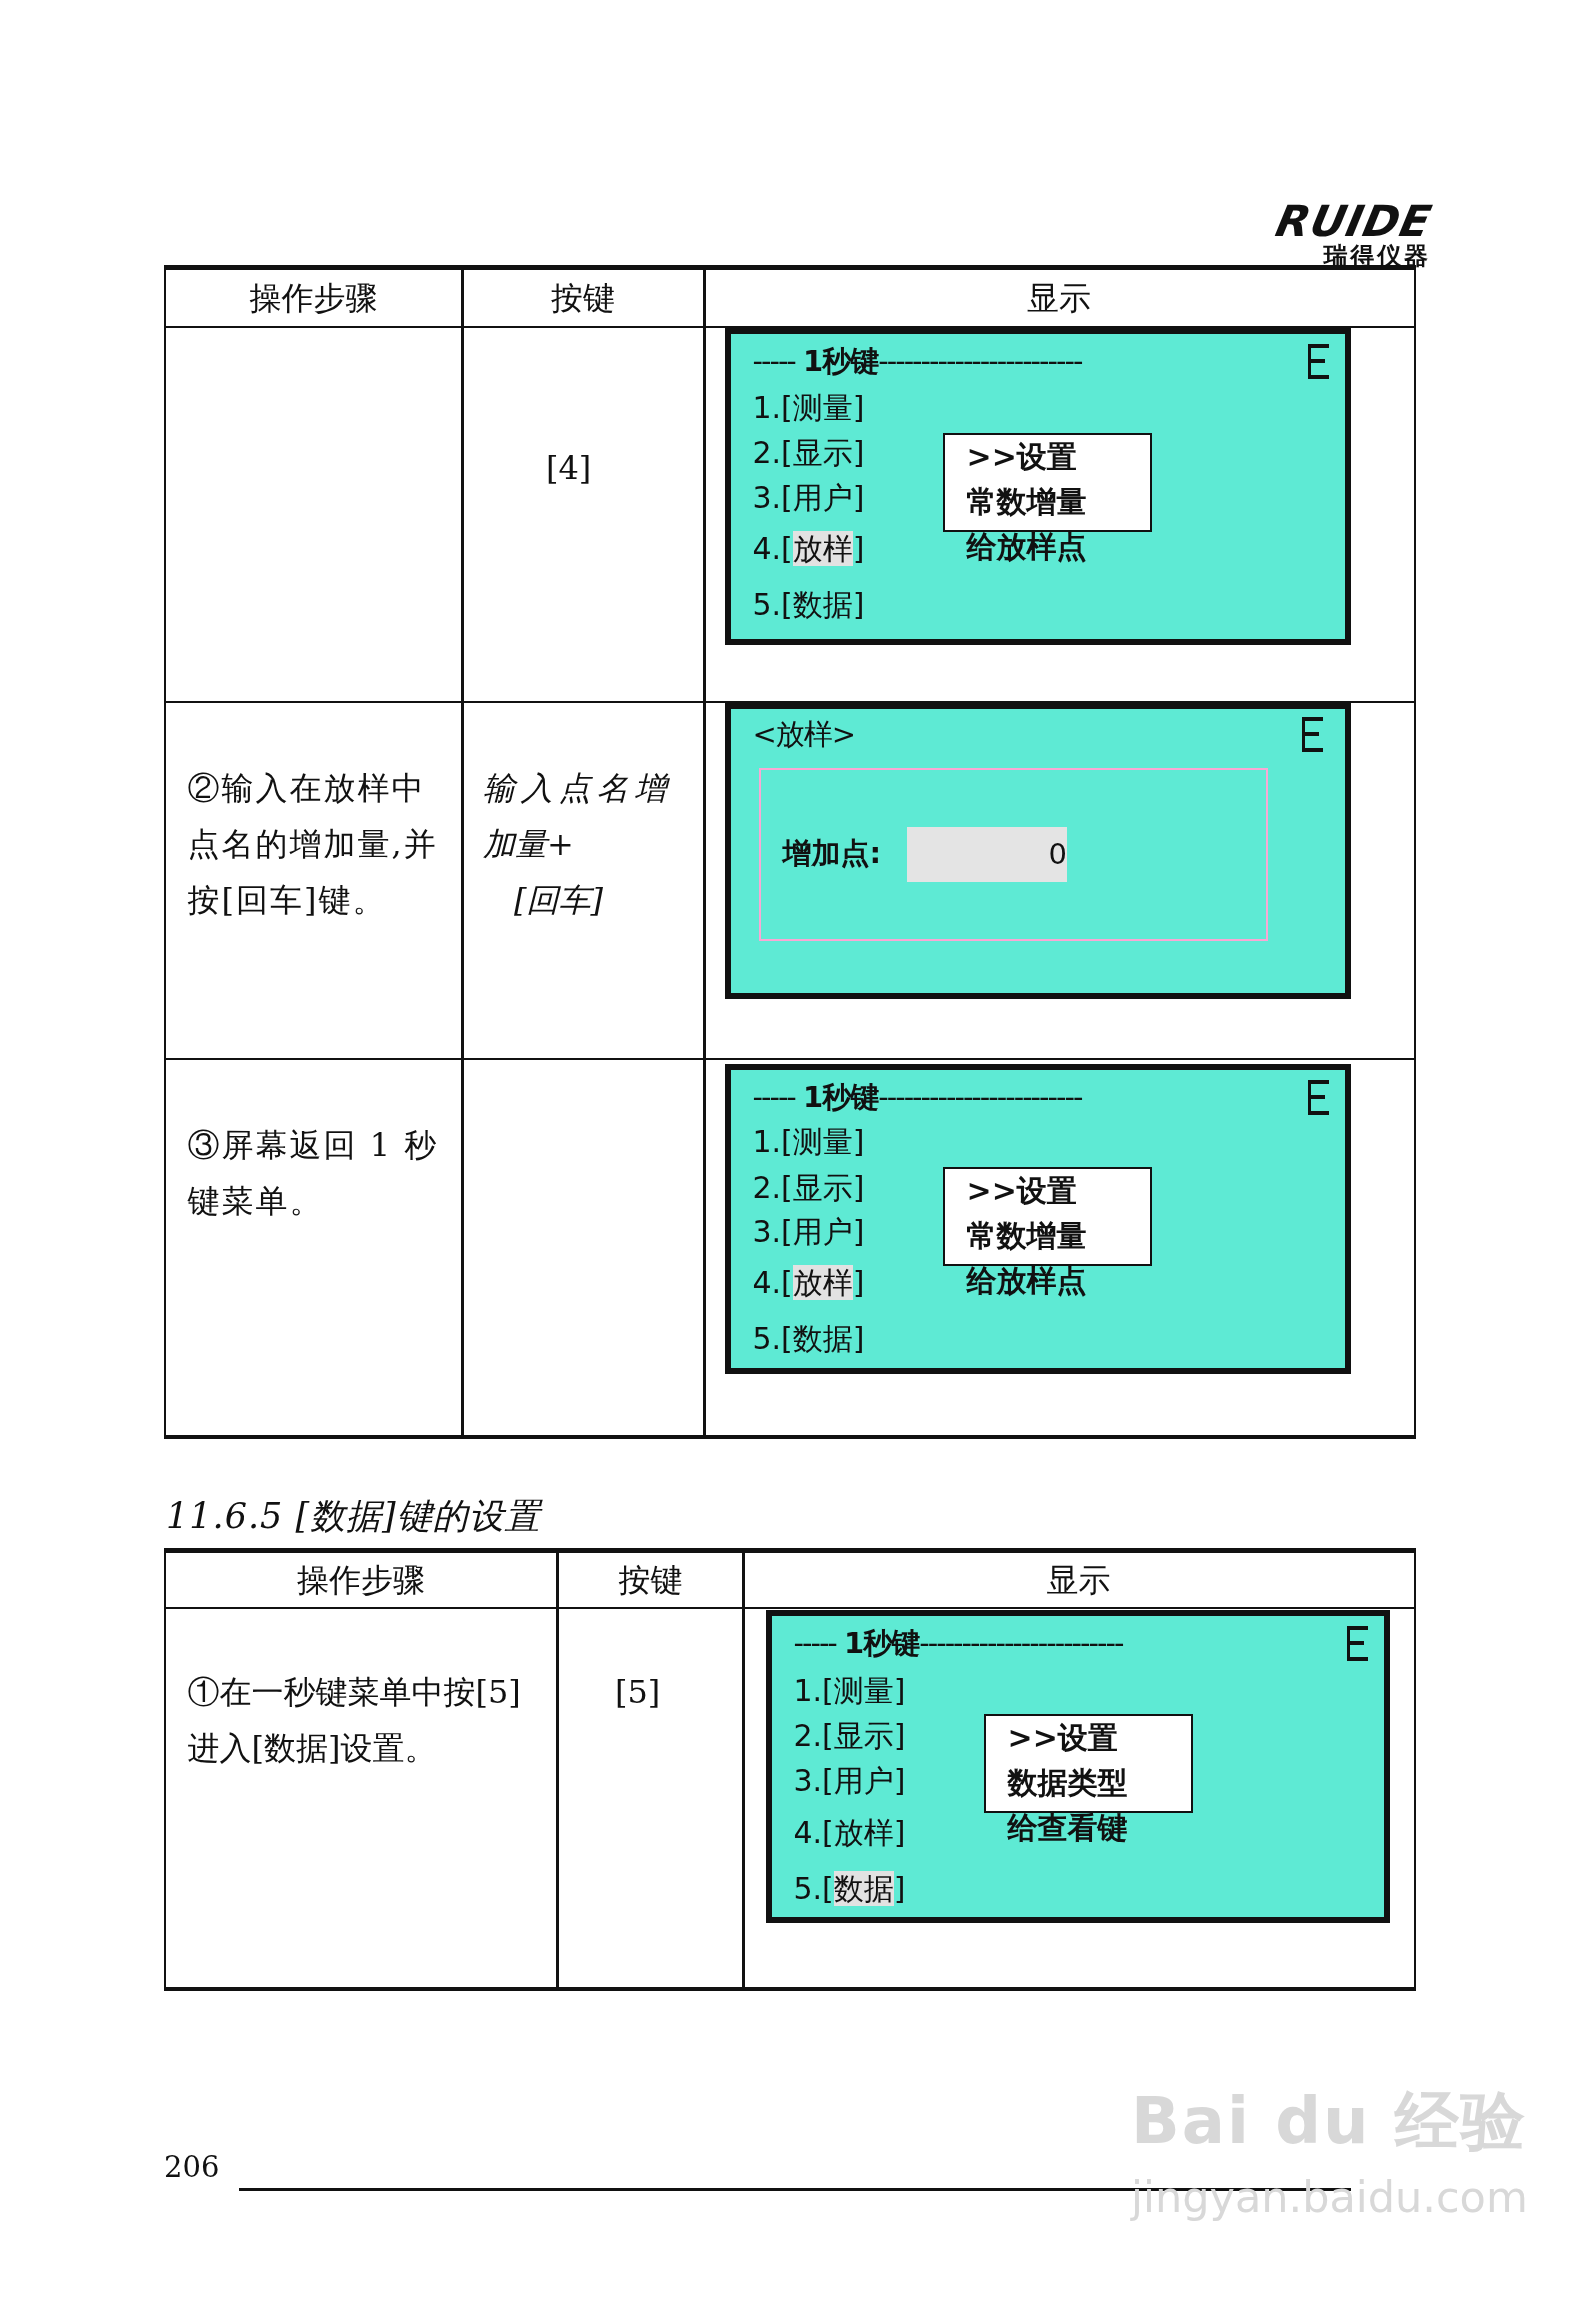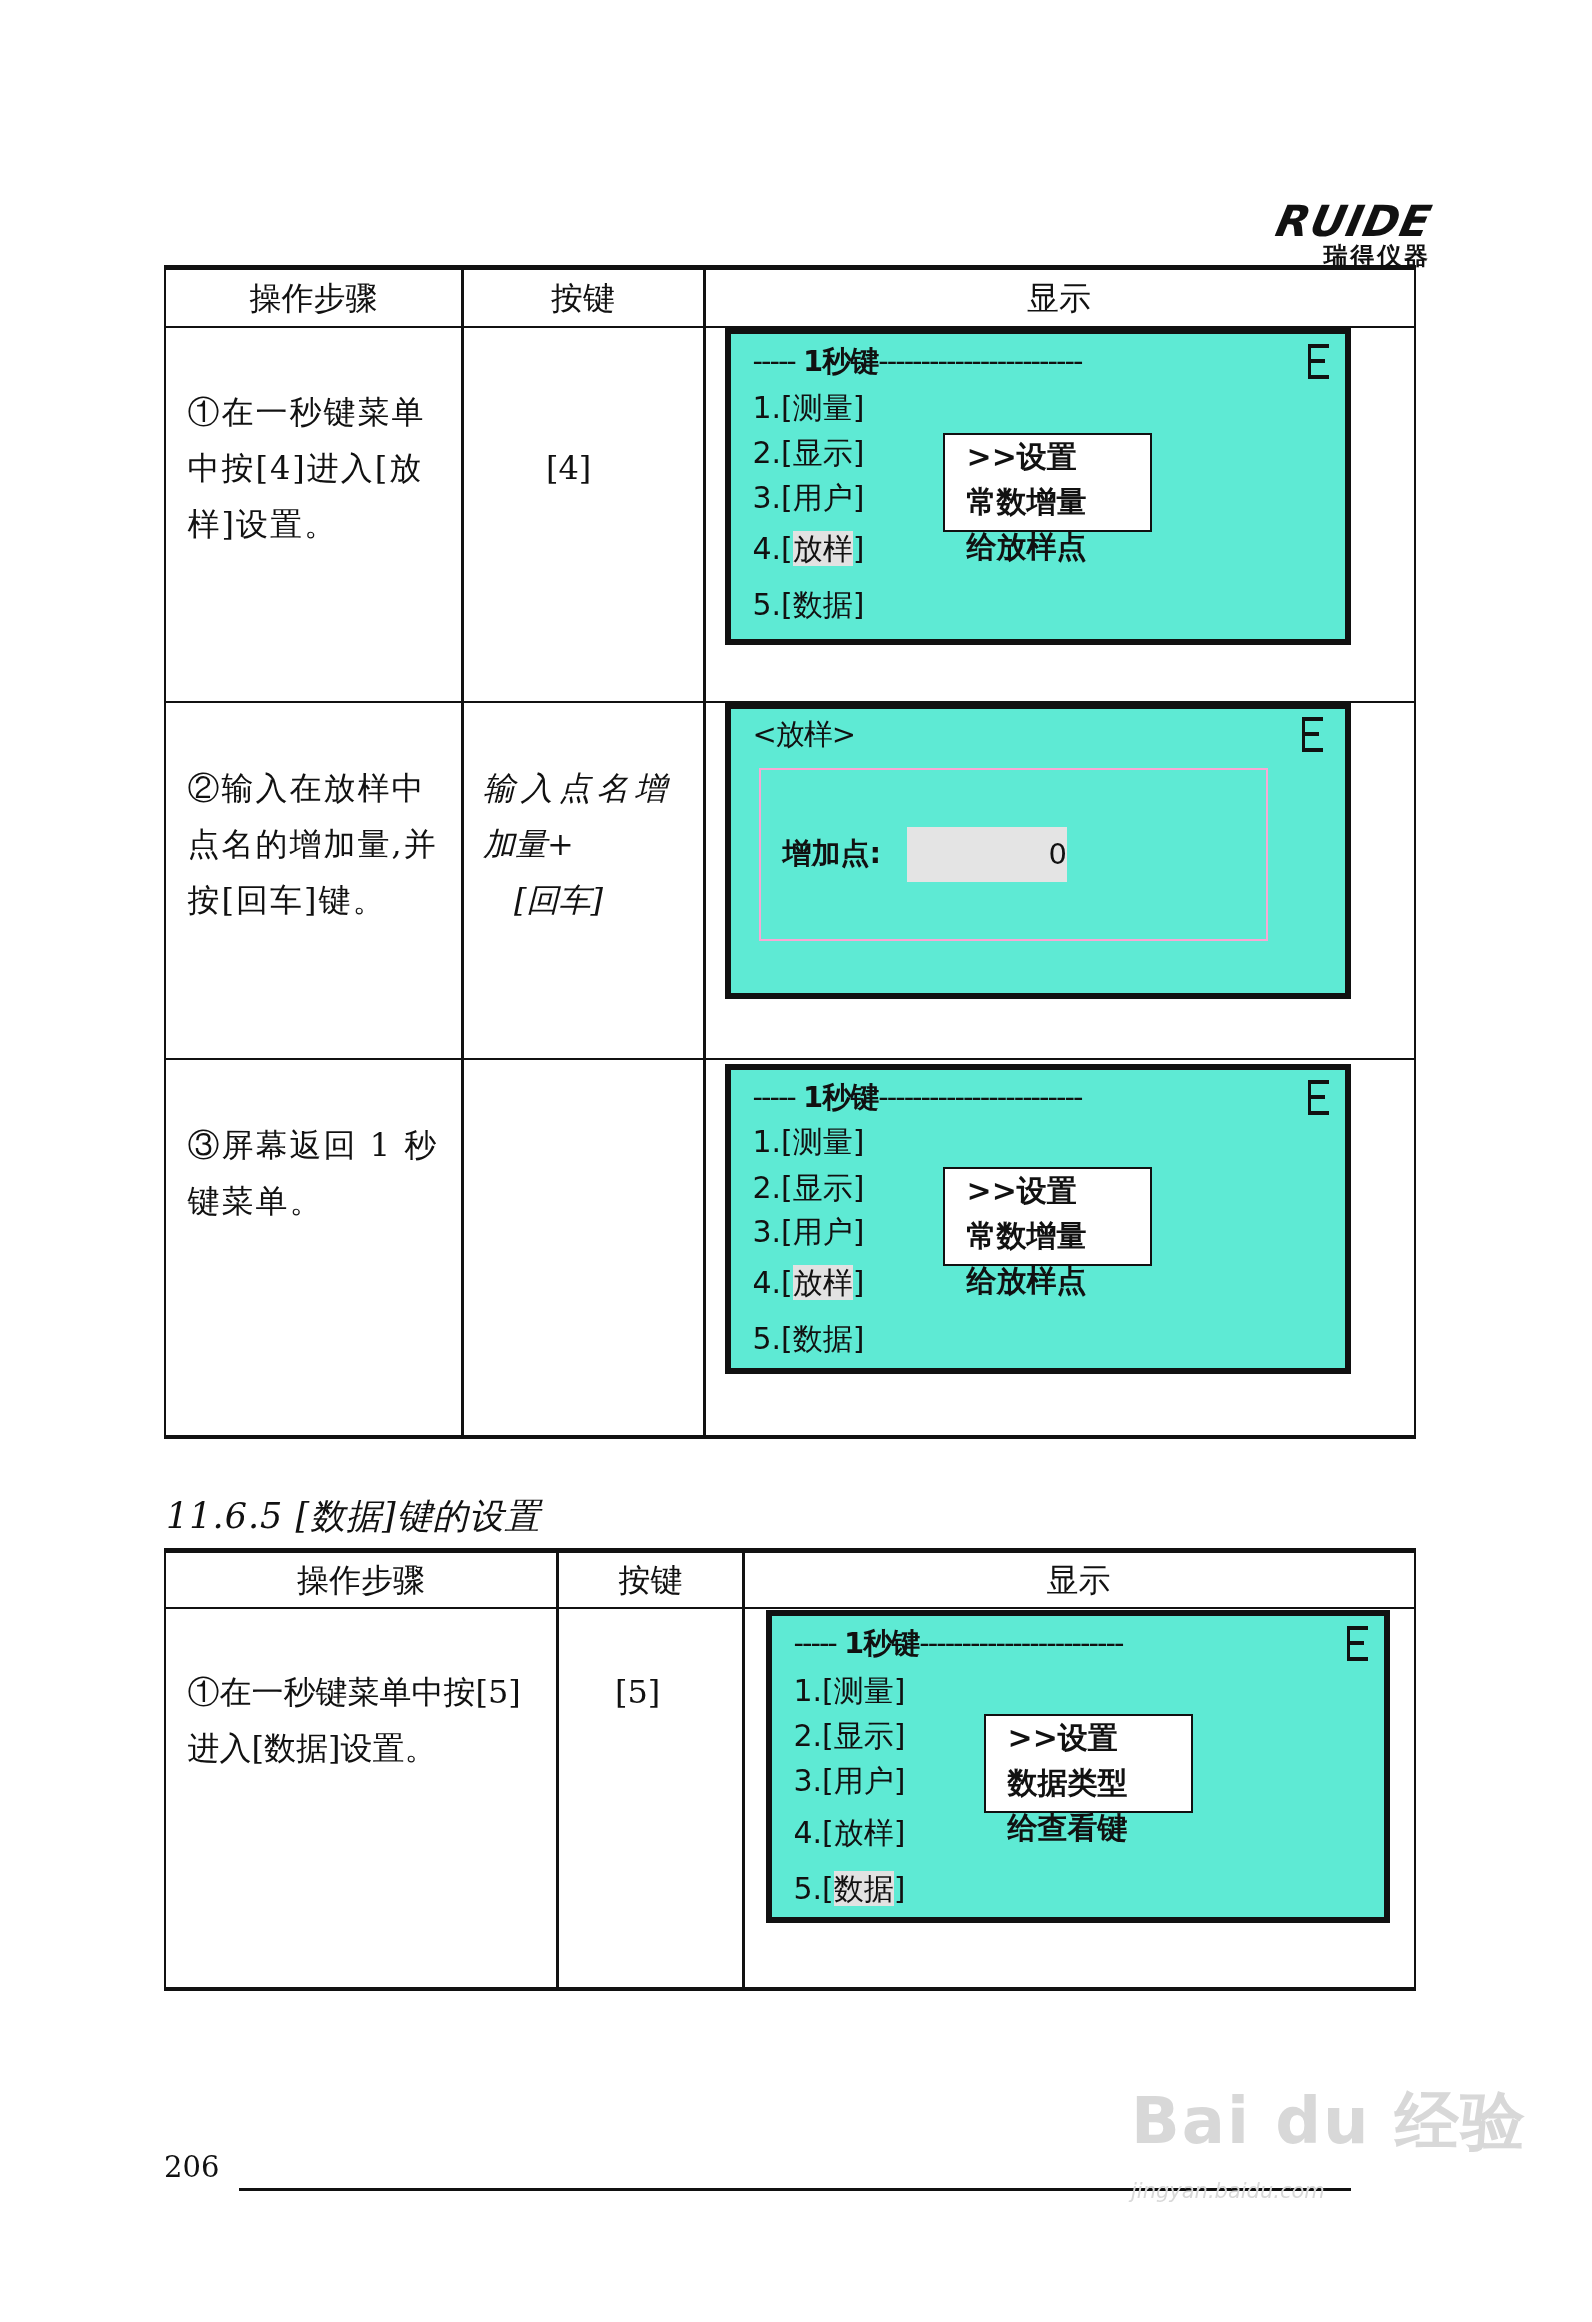--- a/index.html
+++ b/index.html
@@ -43,46 +43,41 @@
   .field-label { position:absolute; font-size:29px; line-height:39px; font-weight:bold; }
   .field-value { position:absolute; background:#e4e4e4; font-size:29px; line-height:55px; text-align:right; padding-right:0; box-sizing:border-box; }
 
   .section-heading { left:166px; top:1492px; font-size:35px; line-height:49px; font-style:italic; letter-spacing:1px; }
 
   .page-num { left:164px; top:2150px; font-size:29px; line-height:35px; }
   .footer-line { left:239px; top:2188px; width:1112px; height:2.9px; background:#111; }
 
   .watermark { left:1131px; top:2087px; color:#d8d8d8; font-family:"DejaVu Sans","Liberation Sans",sans-serif; }
   .wm-big { font-size:64px; font-weight:bold; line-height:68px; letter-spacing:2px; }
-  .wm-small { font-size:21px; line-height:39px; margin-top:17px;font-style:italic; }
+  .wm-small { font-size:43px; line-height:39px; margin-top:23px; }
 </style>
 </head>
 <body>
 
 <div class="abs logo">
   <div class="logo-mark">RUIDE</div>
   <div class="logo-sub">瑞得仪器</div>
 </div>
 
 <div class="tbl" style="left:164px; top:265px; width:1252px; height:1174px;">
   <div class="hline" style="top:56px;"></div>
   <div class="hline" style="top:431px;"></div>
   <div class="hline" style="top:788px;"></div>
   <div class="vline" style="left:295px;"></div>
   <div class="vline" style="left:537px;"></div>
 
   <div class="th" style="left:0; width:295px; top:8.8px;">操作步骤</div>
   <div class="th" style="left:297px; width:240px; top:8.8px;">按键</div>
   <div class="th" style="left:540px; width:706px; top:8.8px;">显示</div>
 
-  <div class="step" style="left:21.5px; top:114px;">
-    <div>①在一秒键菜单</div>
-    <div>中按[4]进入[放</div>
-    <div>样]设置。</div>
-  </div>
   <div class="key" style="left:380px; top:170px;">
     <div>[4]</div>
   </div>
 
   <div class="step" style="left:21.5px; top:490px;">
     <div>②输入在放样中</div>
     <div>点名的增加量,并</div>
     <div>按[回车]键。</div>
   </div>
   <div class="key" style="left:317px; top:490px; letter-spacing:5.9px;font-style:italic;">

